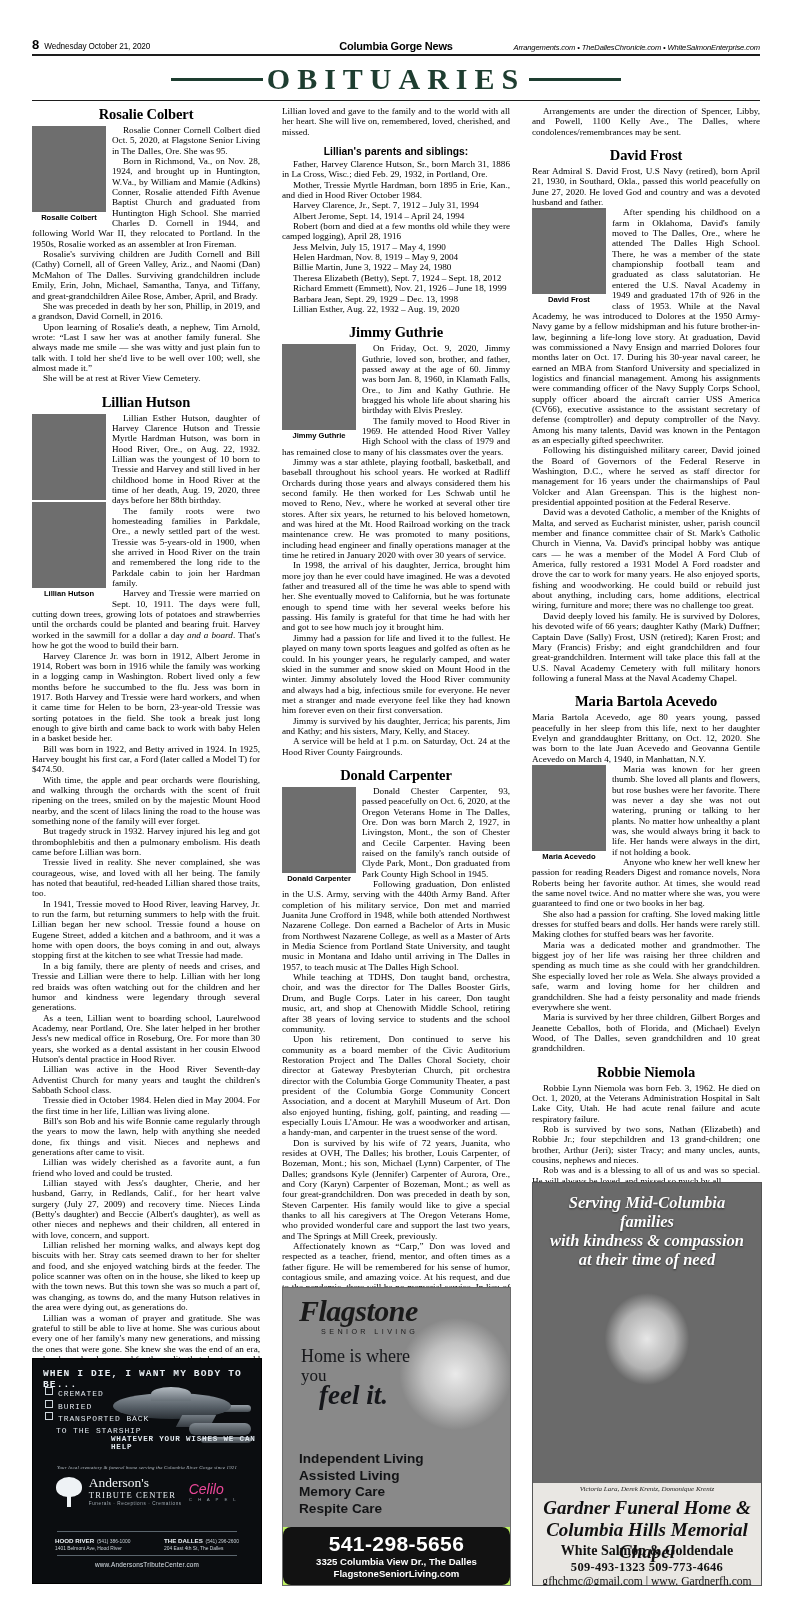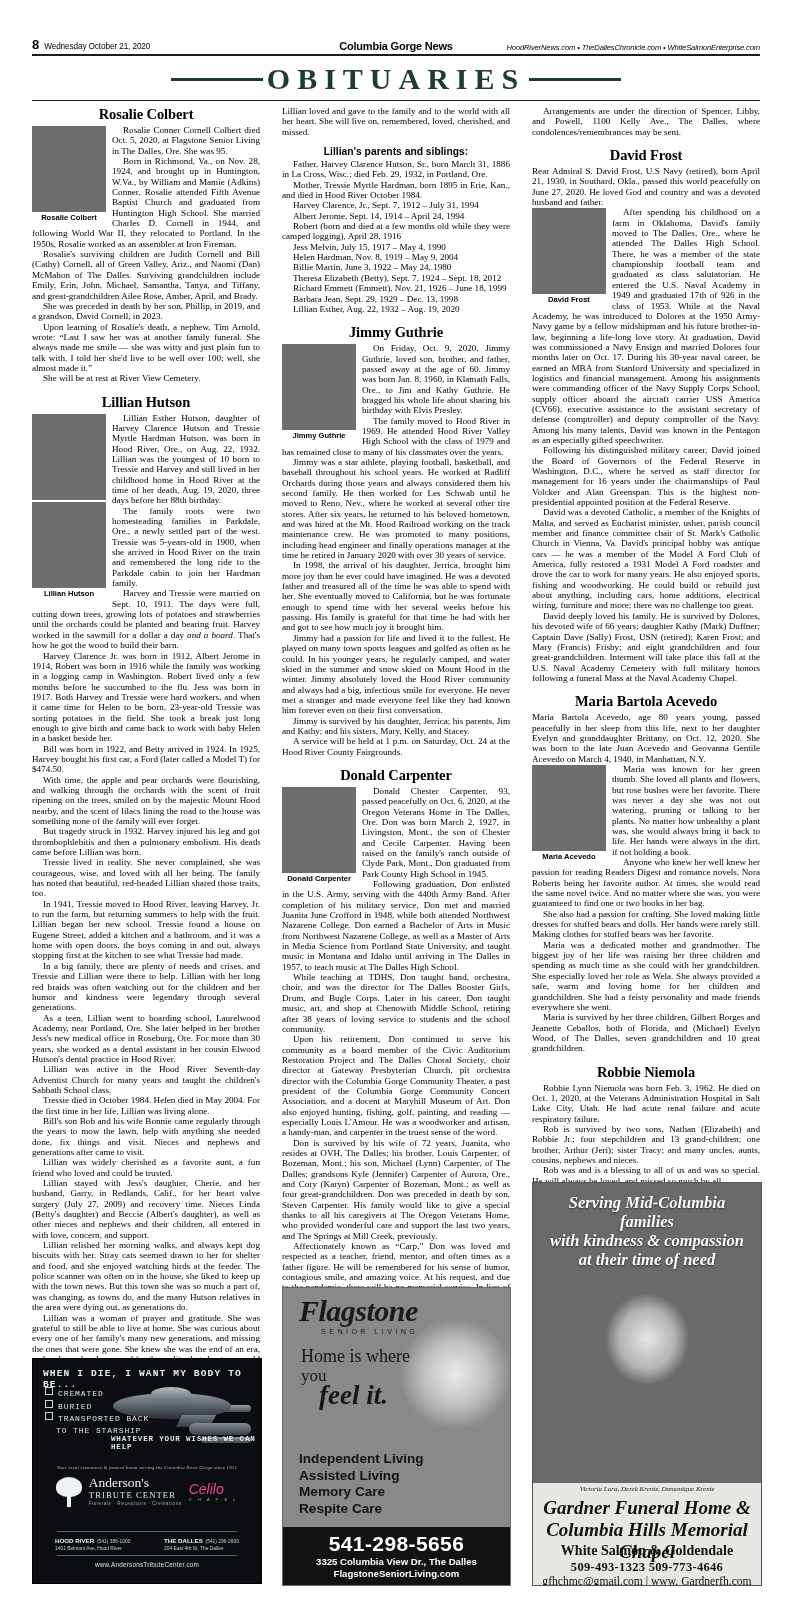--- a/index.html
+++ b/index.html
@@ -158,21 +158,21 @@
   .flag-logo .fl2{ font-family:"Liberation Sans",sans-serif; font-size:7.2px; letter-spacing:3.4px;
      color:#1a1a1a; margin-top:1px; margin-left:22px;}
   .flag-tag{ position:absolute; left:18px; top:58px; width:135px; color:#15161a;}
   .flag-tag .t1{ font-family:"Liberation Serif",serif; font-size:18px; line-height:20px;}
   .flag-tag .t2{ font-family:"Liberation Serif",serif; font-size:17px; line-height:19px;}
   .flag-tag .t3{ font-family:"Liberation Serif",serif; font-style:italic; font-weight:bold; font-size:27px;
      line-height:27px; margin-left:18px; margin-top:-3px;}
   .flag-serv{ position:absolute; left:16px; top:163px; font-family:"Liberation Sans",sans-serif;
      font-weight:bold; font-size:13.6px; line-height:16.5px; color:#121315;}
   .flag-bar{ position:absolute; left:0; right:0; bottom:0; height:58px; background:#121212; color:#fff;
-     text-align:center;}
+     text-align:center;border-radius:8px;}
   .flag-phone{ font-family:"Liberation Sans",sans-serif; font-weight:bold; font-size:21px; line-height:25px;
      letter-spacing:.4px; padding-top:4px;}
   .flag-addr{ font-family:"Liberation Sans",sans-serif; font-weight:bold; font-size:9.6px; line-height:12px;}
   .flag-web{ font-family:"Liberation Sans",sans-serif; font-weight:bold; font-size:9.6px; line-height:12px;}
 
   
   .ad-gard{ left:532px; top:1182px; width:228px; height:402px; border:1px solid #555; background:#e9e7e3;}
   .gard-photo{ position:absolute; left:0; right:0; top:0; height:300px;
      background:
        radial-gradient(ellipse 46px 50px at 50% 52%, #ece6dc 0%, #b9b2a7 60%, #6f6960 92%),
@@ -199,21 +199,21 @@
 <body>
 
 <div class="page">
 
   <div class="masthead">
     <div class="mh-left">
       <span class="mh-pageno">8</span>
       <span class="mh-date">Wednesday October 21, 2020</span>
     </div>
     <div class="mh-center">Columbia Gorge News</div>
-    <div class="mh-right">HoodRiverNews.com • TheDallesChronicle.com • WhiteSalmonEnterprise.com</div>
+    <div class="mh-right">Arrangements.com • TheDallesChronicle.com • WhiteSalmonEnterprise.com</div>
   </div>
   <div class="mh-rule"></div>
 
   <div class="banner">
     <div class="dash"></div>
     <h1>OBITUARIES</h1>
     <div class="dash"></div>
   </div>
   <div class="banner-rule"></div>
 
@@ -223,21 +223,21 @@
 
       <h2 class="obit-name">Rosalie Colbert</h2>
       <div class="portrait">
         <div class="ph face-a"></div>
         <div class="cap">Rosalie
 Colbert</div>
       </div>
       <p>Rosalie Conner Cornell Colbert died Oct. 5, 2020, at Flagstone Senior Living in The Dalles, Ore. She was 95.</p>
       <p>Born in Richmond, Va., on Nov. 28, 1924, and brought up in Huntington, W.Va., by William and Mamie (Adkins) Conner, Rosalie attended Fifth Avenue Baptist Church and graduated from Huntington High School. She married Charles D. Cornell in 1944, and following World War II, they relocated to Portland. In the 1950s, Rosalie worked as an assembler at Iron Fireman.</p>
       <p>Rosalie's surviving children are Judith Cornell and Bill (Cathy) Cornell, all of Green Valley, Ariz., and Naomi (Dan) McMahon of The Dalles. Surviving grandchildren include Emily, Erin, John, Michael, Samantha, Tanya, and Tiffany, and great-grandchildren Ailee Rose, Amber, April, and Brady.</p>
-      <p>She was preceded in death by her son, Phillip, in 2019, and a grandson, David Cornell, in 2023.</p>
+      <p>She was preceded in death by her son, Phillip, in 2019, and a grandson, David Cornell, in 2016.</p>
       <p>Upon learning of Rosalie's death, a nephew, Tim Arnold, wrote: “Last I saw her was at another family funeral. She always made me smile — she was witty and just plain fun to talk with. I told her she'd live to be well over 100; well, she almost made it.”</p>
       <p>She will be at rest at River View Cemetery.</p>
 
       <div class="gap"></div>
       <h2 class="obit-name">Lillian Hutson</h2>
       <div class="portrait">
         <div class="ph face-b"></div>
         <div class="ph face-c" style="margin-top:2px"></div>
         <div class="cap">Lillian Hutson</div>
       </div>

